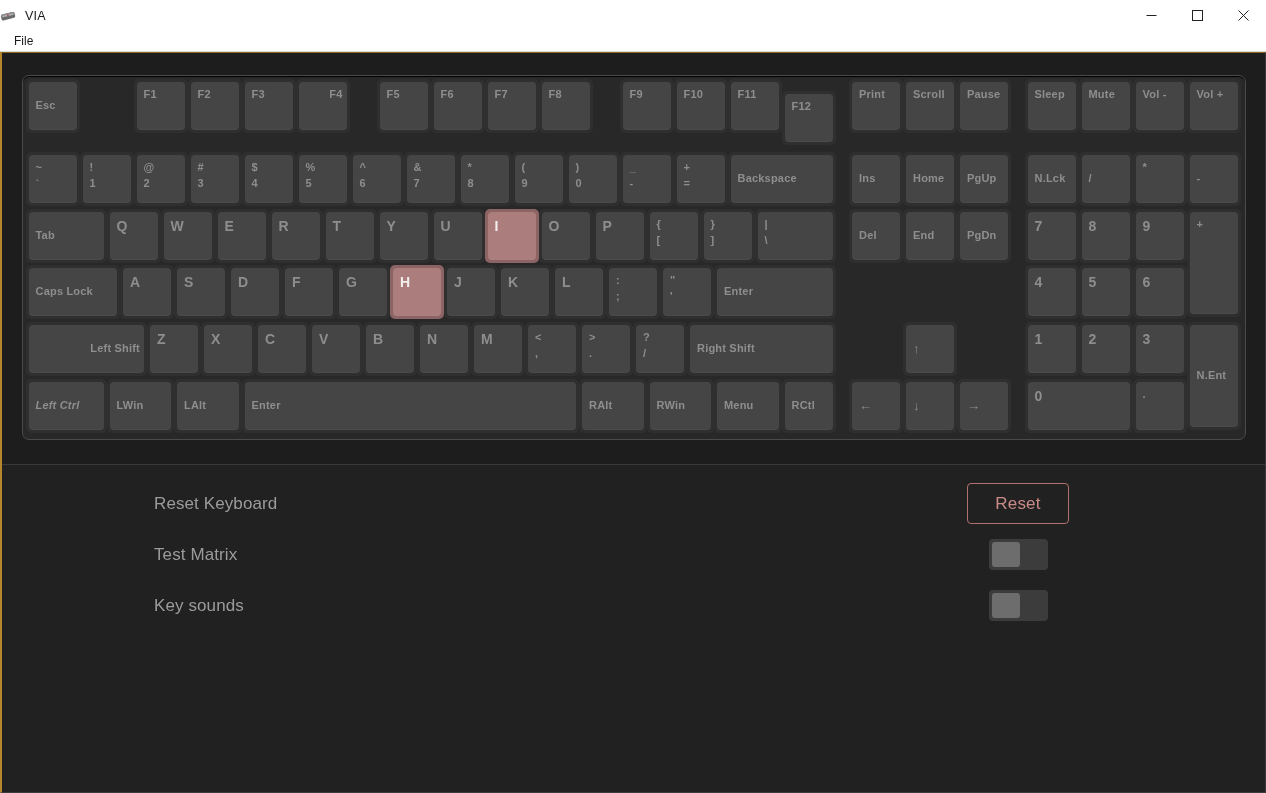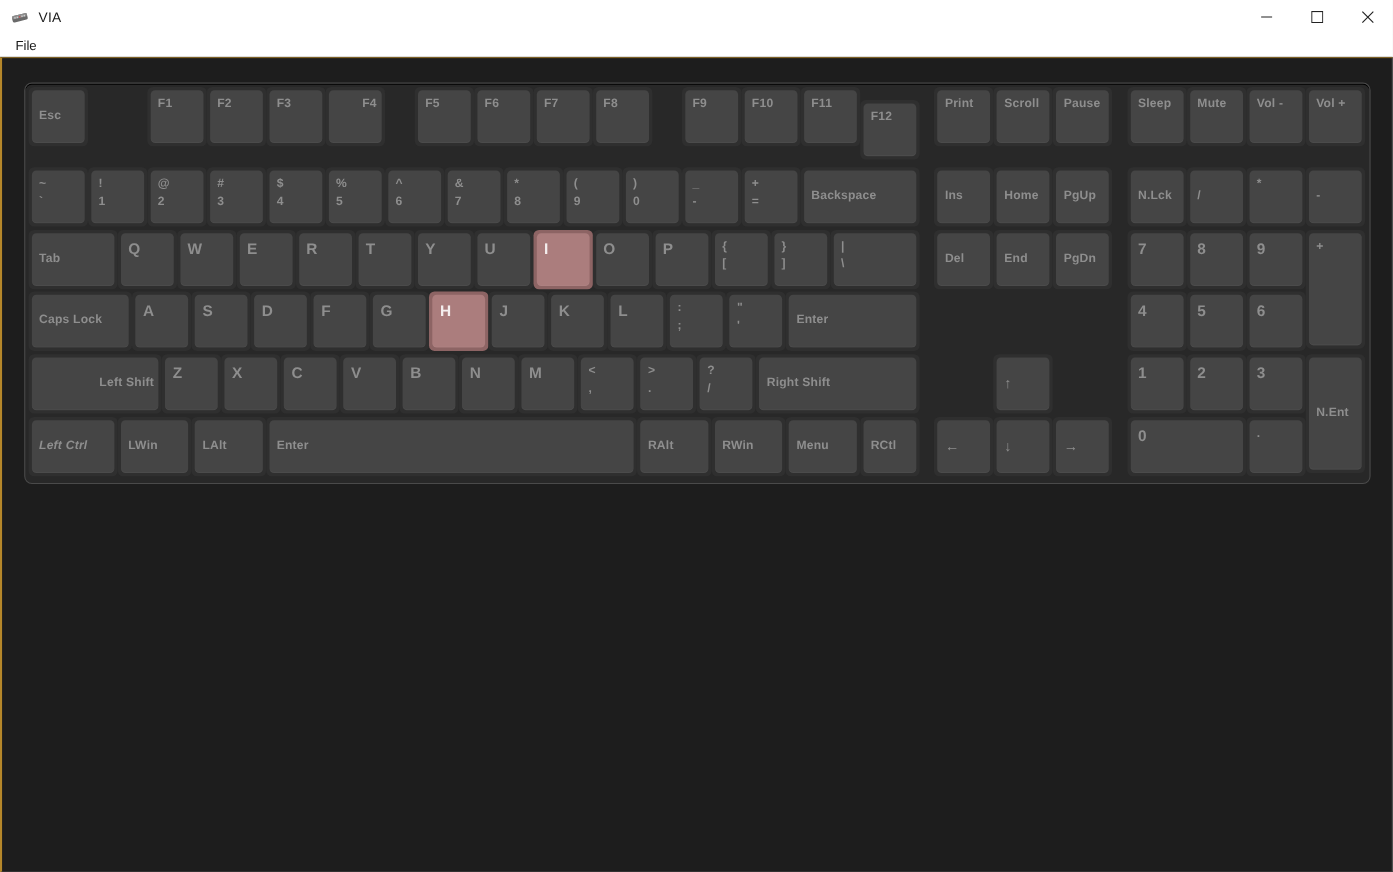--- a/index.html
+++ b/index.html
@@ -15,21 +15,21 @@
     position: absolute; inset: 0;
     background: #ffffff;
     display: flex; flex-direction: column;
   }
   .titlebar {
     height: 31px; background: #ffffff;
     display: flex; align-items: center;
     flex: 0 0 31px;
     position: relative;
   }
-  .titlebar-left { display: flex; align-items: center; padding-left: 10px; gap: 9px; justify-content: flex-end; }
+  .titlebar-left { display: flex; align-items: center; gap: 9px; justify-content: flex-end; }
   .app-icon { width: 16px; height: 16px; position: relative; }
   .app-icon svg { display: block; }
   .app-title { font-size: 12.5px; color: #1a1a1a; letter-spacing: .2px; }
   .win-controls { position: absolute; right: 0; top: 0; height: 31px; display: flex; }
   .win-btn {
     width: 46px; height: 31px;
     display: flex; align-items: center; justify-content: center;
     color: #222;
   }
   .win-btn svg { display: block; }
@@ -800,16 +800,40 @@
               </div>
               <div class="key" style="left: 1107px; top: 299.7px; width: 54px; height: 54px;">
                 <div class="cap">
                   <div class="legend">.</div>
                 </div>
               </div>
             </div>
         </div>
       </div>
 
+      <div class="settings" id="settingsPanel">
+          <div class="setting-row">
+            <div class="setting-label">Reset Keyboard</div>
+            <div class="setting-ctl">
+              <button class="reset-btn">Reset</button>
+            </div>
+          </div>
+          <div class="setting-row">
+            <div class="setting-label">Test Matrix</div>
+            <div class="setting-ctl">
+              <div class="toggle">
+                <div class="knob"></div>
+              </div>
+            </div>
+          </div>
+          <div class="setting-row">
+            <div class="setting-label">Key sounds</div>
+            <div class="setting-ctl">
+              <div class="toggle">
+                <div class="knob"></div>
+              </div>
+            </div>
+          </div>
+        </div>
 
     </div>
   </div>
 </div>
 
 </body></html>

